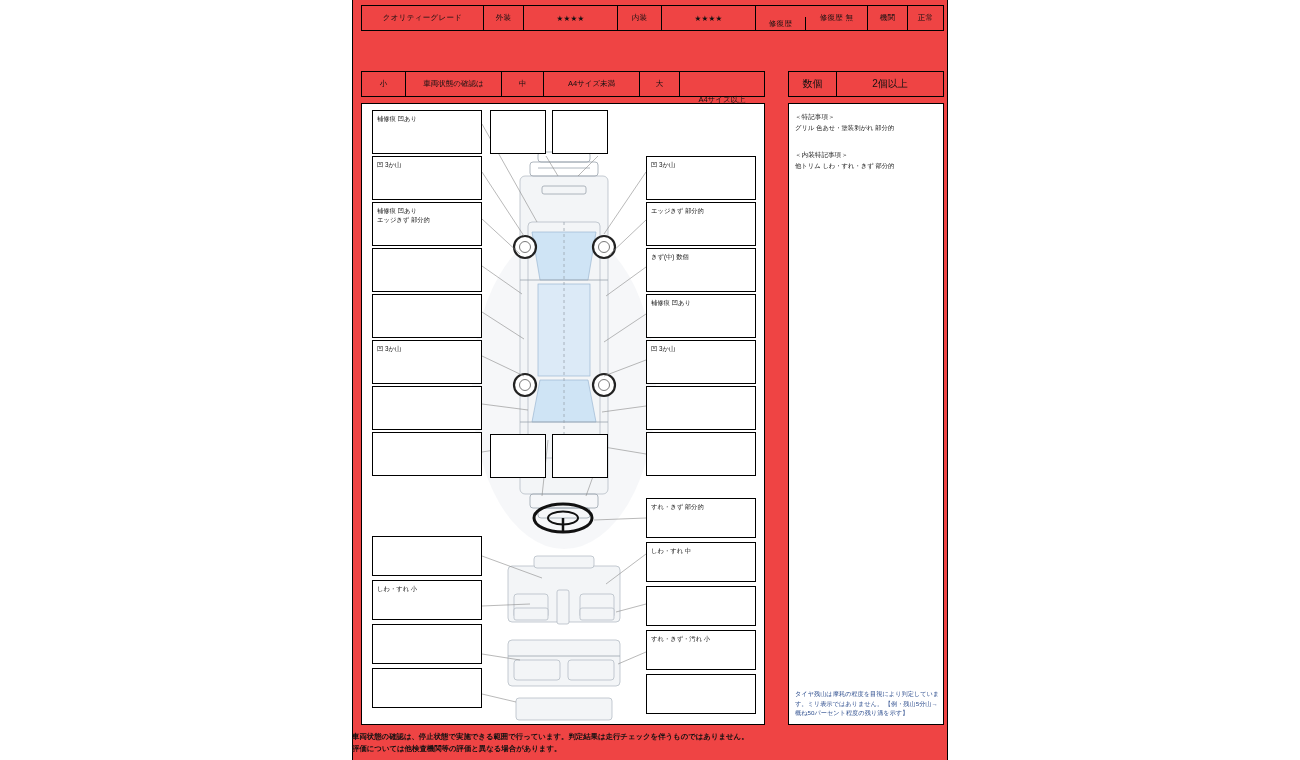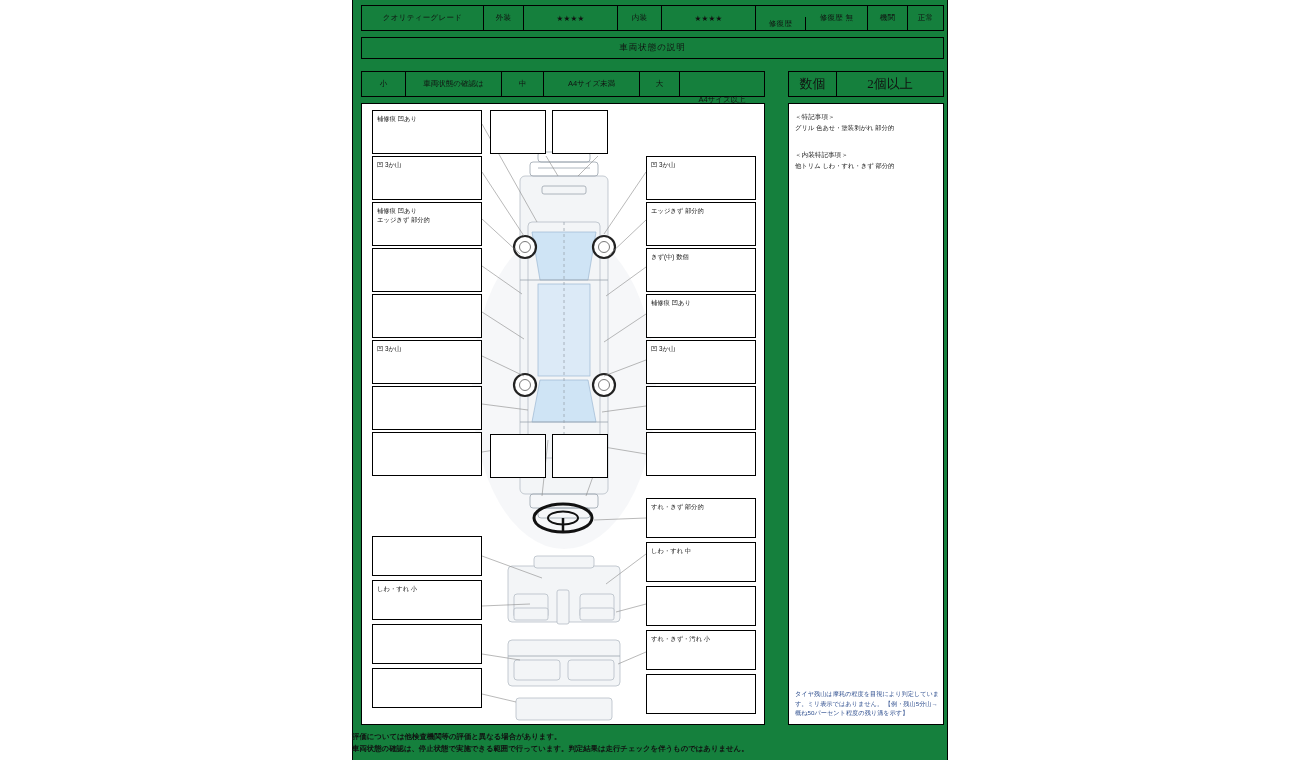--- a/index.html
+++ b/index.html
@@ -8,21 +8,21 @@
     width:1300px; height:760px;
     background:#ffffff;
     font-family:"Liberation Sans", sans-serif;
     color:#111;
     overflow:hidden;
   }
   #sheet {
     position:absolute;
     left:352px; top:0px;
     width:596px; height:760px;
-    background:#15803d;
+    background:#ef4444;
   }
   
   .frame-left, .frame-right {
     position:absolute; top:0; bottom:0; width:1px; background:#000;
   }
   .frame-left { left:0; }
   .frame-right { right:0; }
 
   
   .gradebar {
@@ -63,21 +63,21 @@
   .lg-sd { width:96px; }
   .lg-m { width:42px; }
   .lg-md { width:96px; }
   .lg-l { width:40px; }
   .lg-ld { flex:1;margin-top:28px; }
 
   .legend2 {
     position:absolute; left:436px; top:71px; height:26px; width:156px;
     display:flex; border:1px solid #000;
   }
-  .legend2 .c { border-right:1px solid #000; display:flex; align-items:center; justify-content:center; font-size:13px; white-space:nowrap;font-family:Liberation Serif, serif;}
+  .legend2 .c { border-right:1px solid #000; display:flex; align-items:center; justify-content:center; font-size:10px; white-space:nowrap;}
   .legend2 .c:last-child { border-right:none; }
   .l2-a { width:48px; }
   .l2-b { flex:1; }
 
   
   .bodybox {
     position:absolute; left:9px; top:103px; width:404px; height:622px;
     border:1px solid #000; background:#fff;
   }
   .notesbox {
@@ -133,21 +133,20 @@
     <div class="cell w-ext">外装</div>
     <div class="cell w-stars">★★★★</div>
     <div class="cell w-int">内装</div>
     <div class="cell w-star2">★★★★</div>
     <div class="cell w-rep">修復歴</div>
     <div class="cell w-repn">修復歴 無</div>
     <div class="cell w-mech">機関</div>
     <div class="cell w-ok">正常</div>
   </div>
 
-  <div class="titlebar">車両状態の説明</div>
 
   <div class="legend">
     <div class="c lg-s">小</div>
     <div class="c lg-sd">車両状態の確認は</div>
     <div class="c lg-m">中</div>
     <div class="c lg-md">A4サイズ未満</div>
     <div class="c lg-l">大</div>
     <div class="c lg-ld">A4サイズ以上</div>
   </div>
 
@@ -328,15 +327,15 @@
       <div class="notes-head">＜内装特記事項＞</div>
       <div class="notes-body">他トリム しわ・すれ・きず 部分的</div>
     </div>
     <div class="tirenote">タイヤ残山は摩耗の程度を目視により判定しています。ミリ表示ではありません。
 【例・残山5分山→概ね50パーセント程度の残り溝を示す】</div>
   </div>
 
 </div>
 
 <div class="footer" style="left:352px;">
+  <div>車両状態の確認は、停止状態で実施できる範囲で行っています。判定結果は走行チェックを伴うものではありません。</div>
   <div>評価については他検査機関等の評価と異なる場合があります。</div>
-  <div>車両状態の確認は、停止状態で実施できる範囲で行っています。判定結果は走行チェックを伴うものではありません。</div>
 </div>
 
 </body></html>

